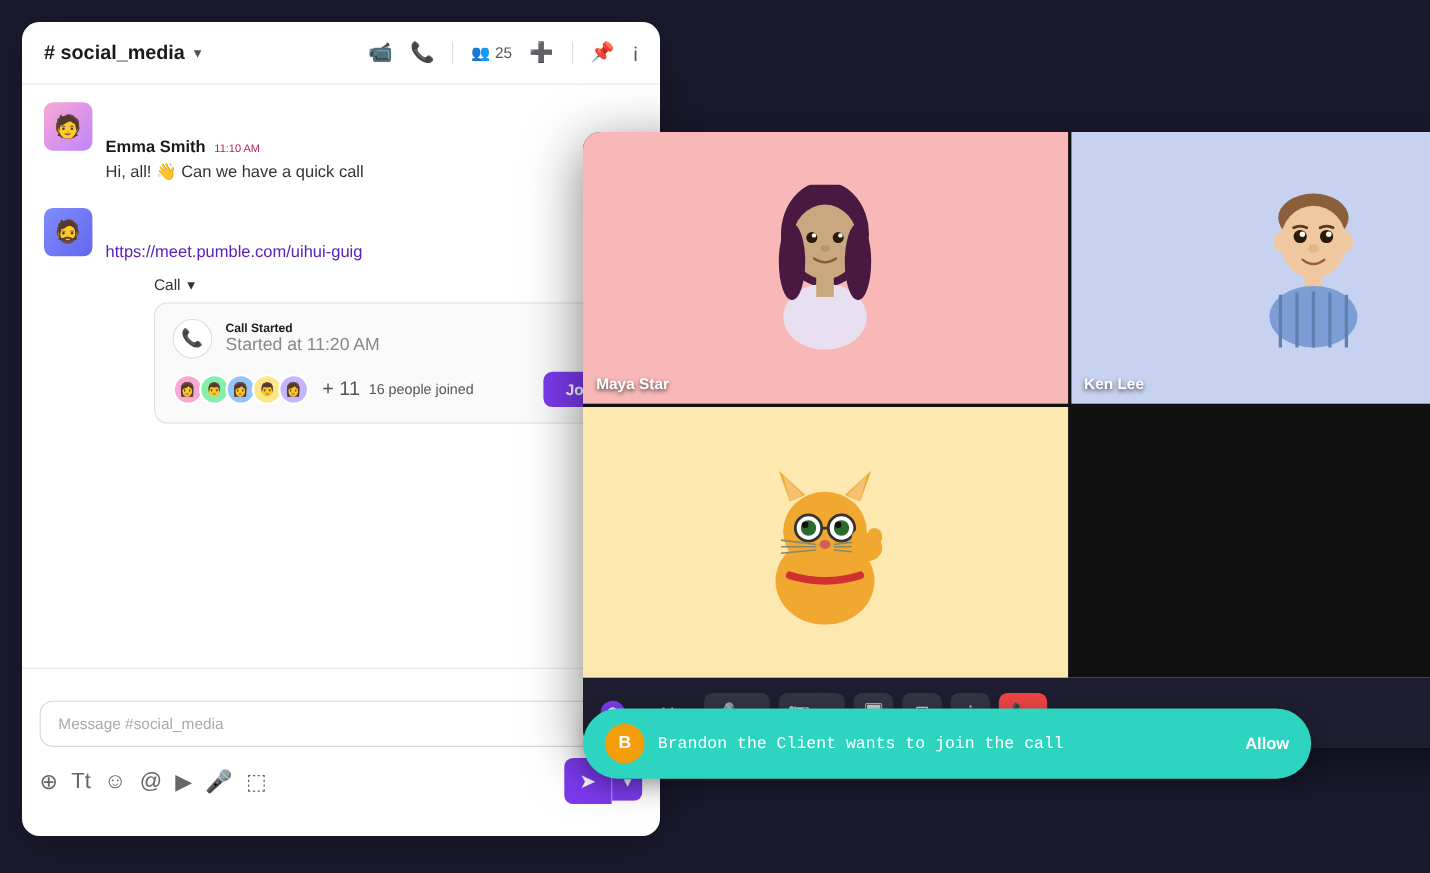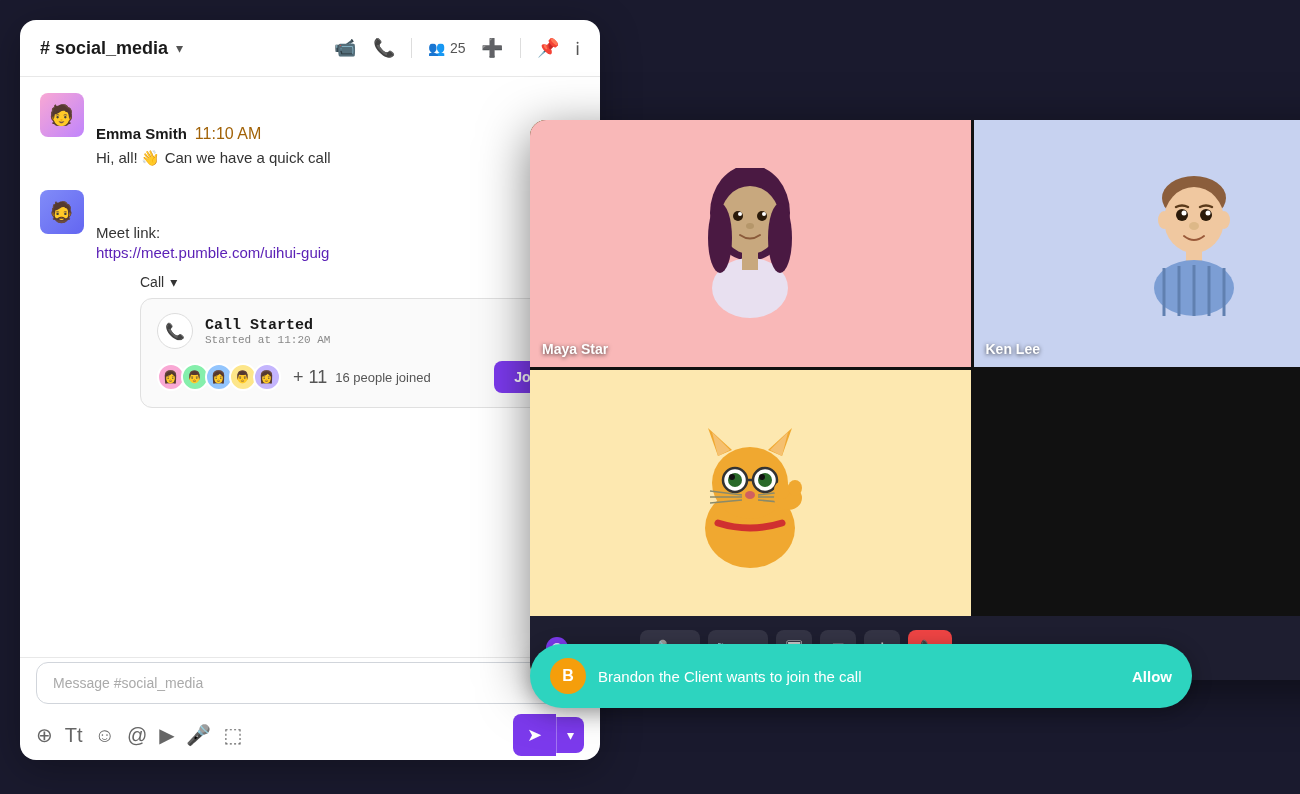--- a/index.html
+++ b/index.html
@@ -130,22 +130,22 @@
       margin-bottom: 4px;
     }
 
     .message-author {
       font-weight: 700;
       font-size: 15px;
       color: #1a1a1a;
     }
 
     .message-time {
-      font-size: 16px;
-      color: #a16207;
+      font-size: 10px;
+      color: #be185d;
     }
 
     .message-text {
       font-size: 15px;
       color: #333;
       line-height: 1.5;
     }
 
     .message-link {
       color: #5b21b6;
@@ -190,29 +190,27 @@
       background: #fff;
       border: 1px solid #ddd;
       display: flex;
       align-items: center;
       justify-content: center;
       font-size: 16px;
     }
 
     .call-info-title {
       font-weight: 700;
-      font-size: 15px;
+      font-size: 11px;
       color: #1a1a1a;
-      font-family: Liberation Mono, monospace;
     }
 
     .call-info-sub {
-      font-size: 11px;
+      font-size: 16px;
       color: #888;
-      font-family: Liberation Mono, monospace;
     }
 
     .call-participants-row {
       display: flex;
       align-items: center;
       gap: 8px;
     }
 
     .participant-avatars {
       display: flex;
@@ -256,21 +254,21 @@
       border: none;
       border-radius: 8px;
       padding: 8px 20px;
       font-size: 14px;
       font-weight: 600;
       cursor: pointer;
     }
 
     
     .chat-input-area {
-      padding: 4px 16px;
+      padding: 29px 16px;
       border-top: 1px solid #e8e8e8;
       flex-shrink: 0;
     }
 
     .message-input-box {
       border: 1.5px solid #d1d5db;
       border-radius: 12px;
       padding: 12px 16px;
       margin-bottom: 10px;
     }
@@ -398,20 +396,21 @@
       font-size: 16px;
       color: white;
       flex-shrink: 0;
     }
 
     .notif-text {
       flex: 1;
       font-size: 15px;
       font-weight: 500;
       color: #fff;
+      font-family: Liberation Mono, monospace;
     }
 
     .allow-btn {
       background: transparent;
       border: none;
       color: #fff;
       font-size: 15px;
       font-weight: 700;
       cursor: pointer;
     }
@@ -564,21 +563,20 @@
         </div>
         <div class="message-text">Hi, all! 👋 Can we have a quick call</div>
       </div>
     </div>
 
     <div class="message">
       <div class="avatar avatar-john">
         <div class="avatar-inner">🧔</div>
       </div>
       <div class="message-content">
-        <div class="message-text">Meet link:</div>
         <a class="message-link" href="#">https://meet.pumble.com/uihui-guig</a>
 
         
         <div class="call-section">
           <div class="call-toggle">
             <span>Call</span>
             <span>▾</span>
           </div>
           <div class="call-card">
             <div class="call-card-top">

